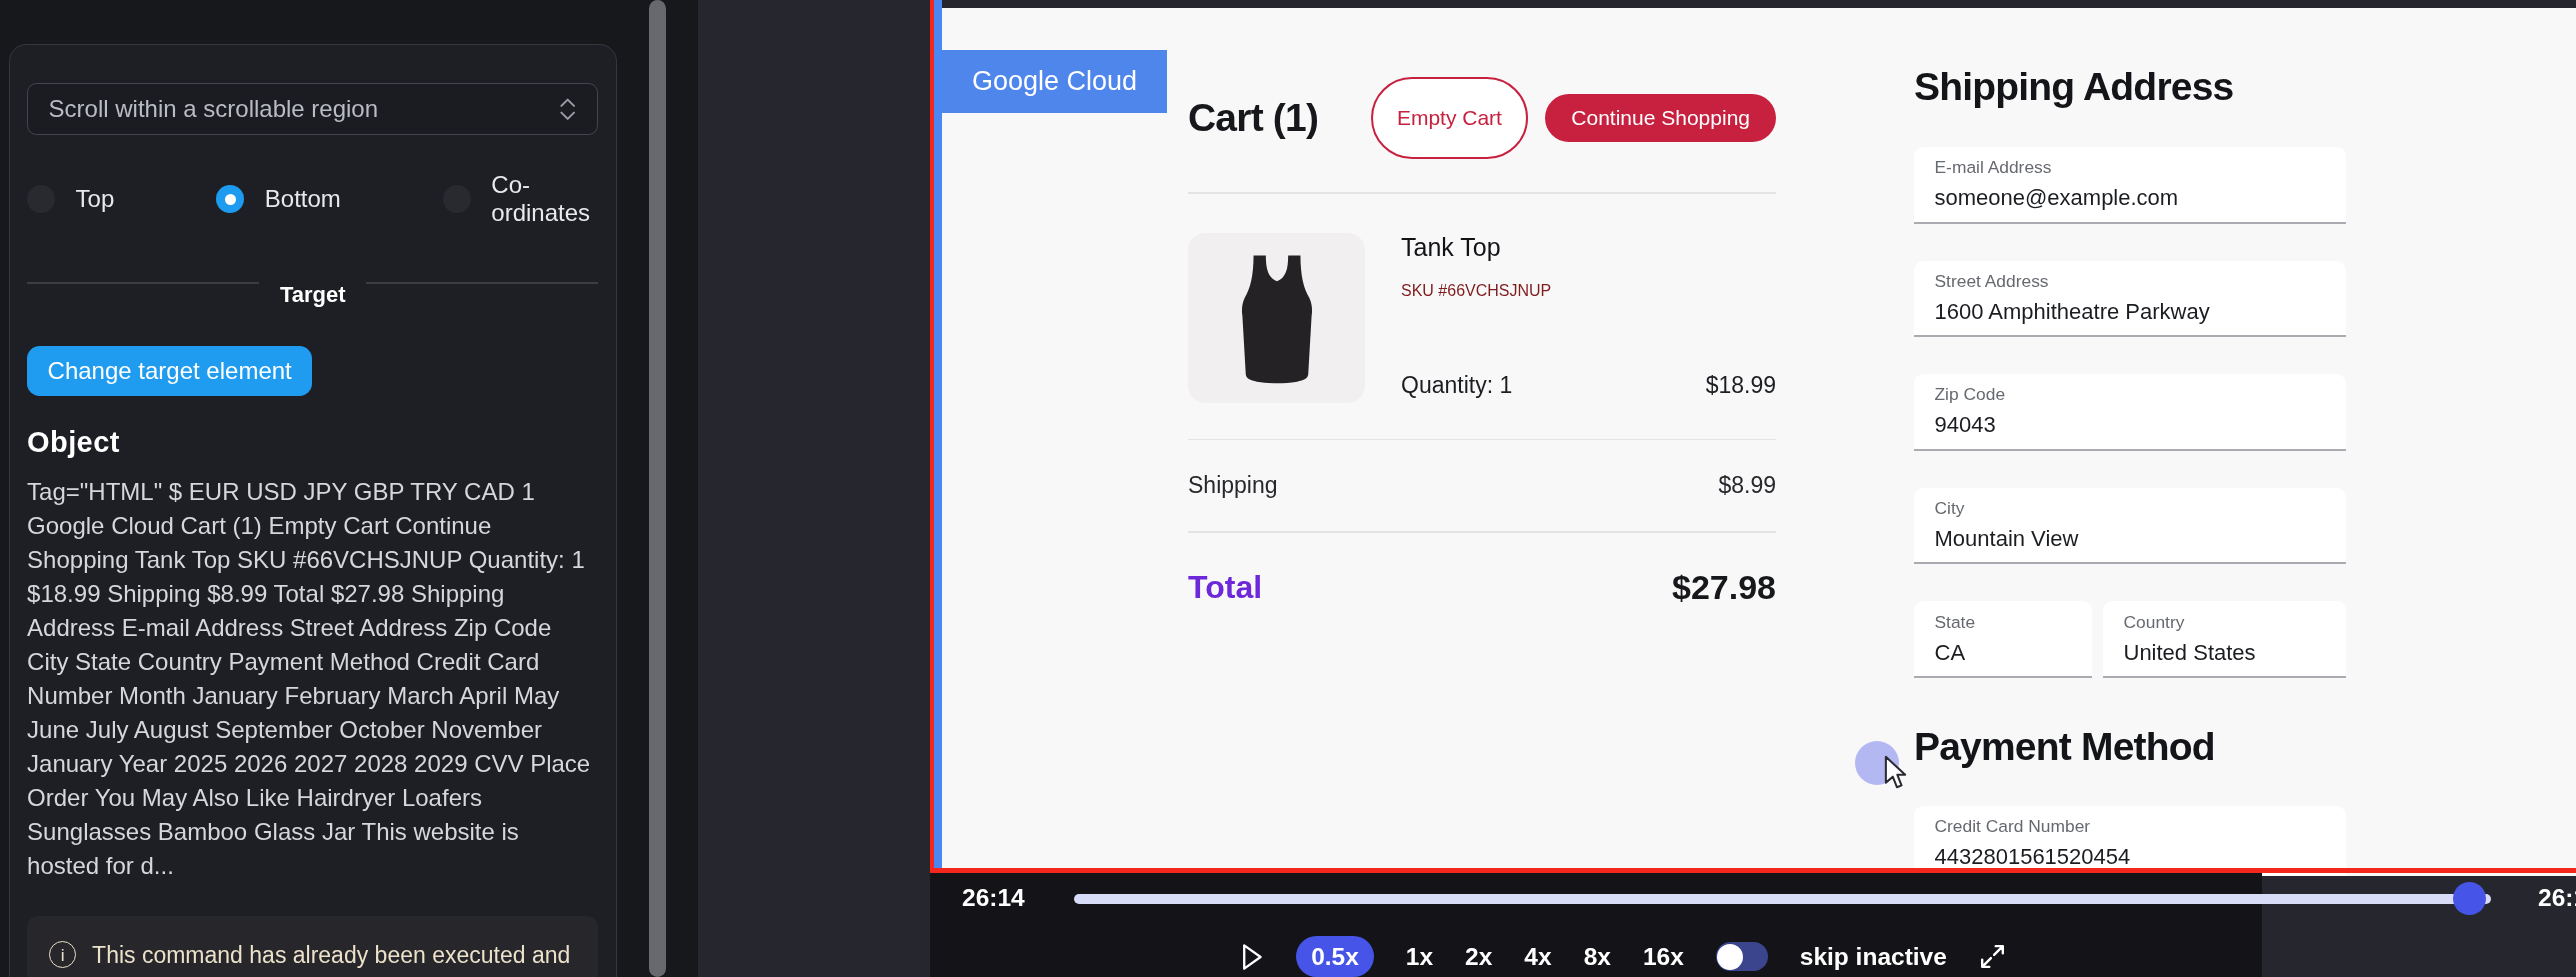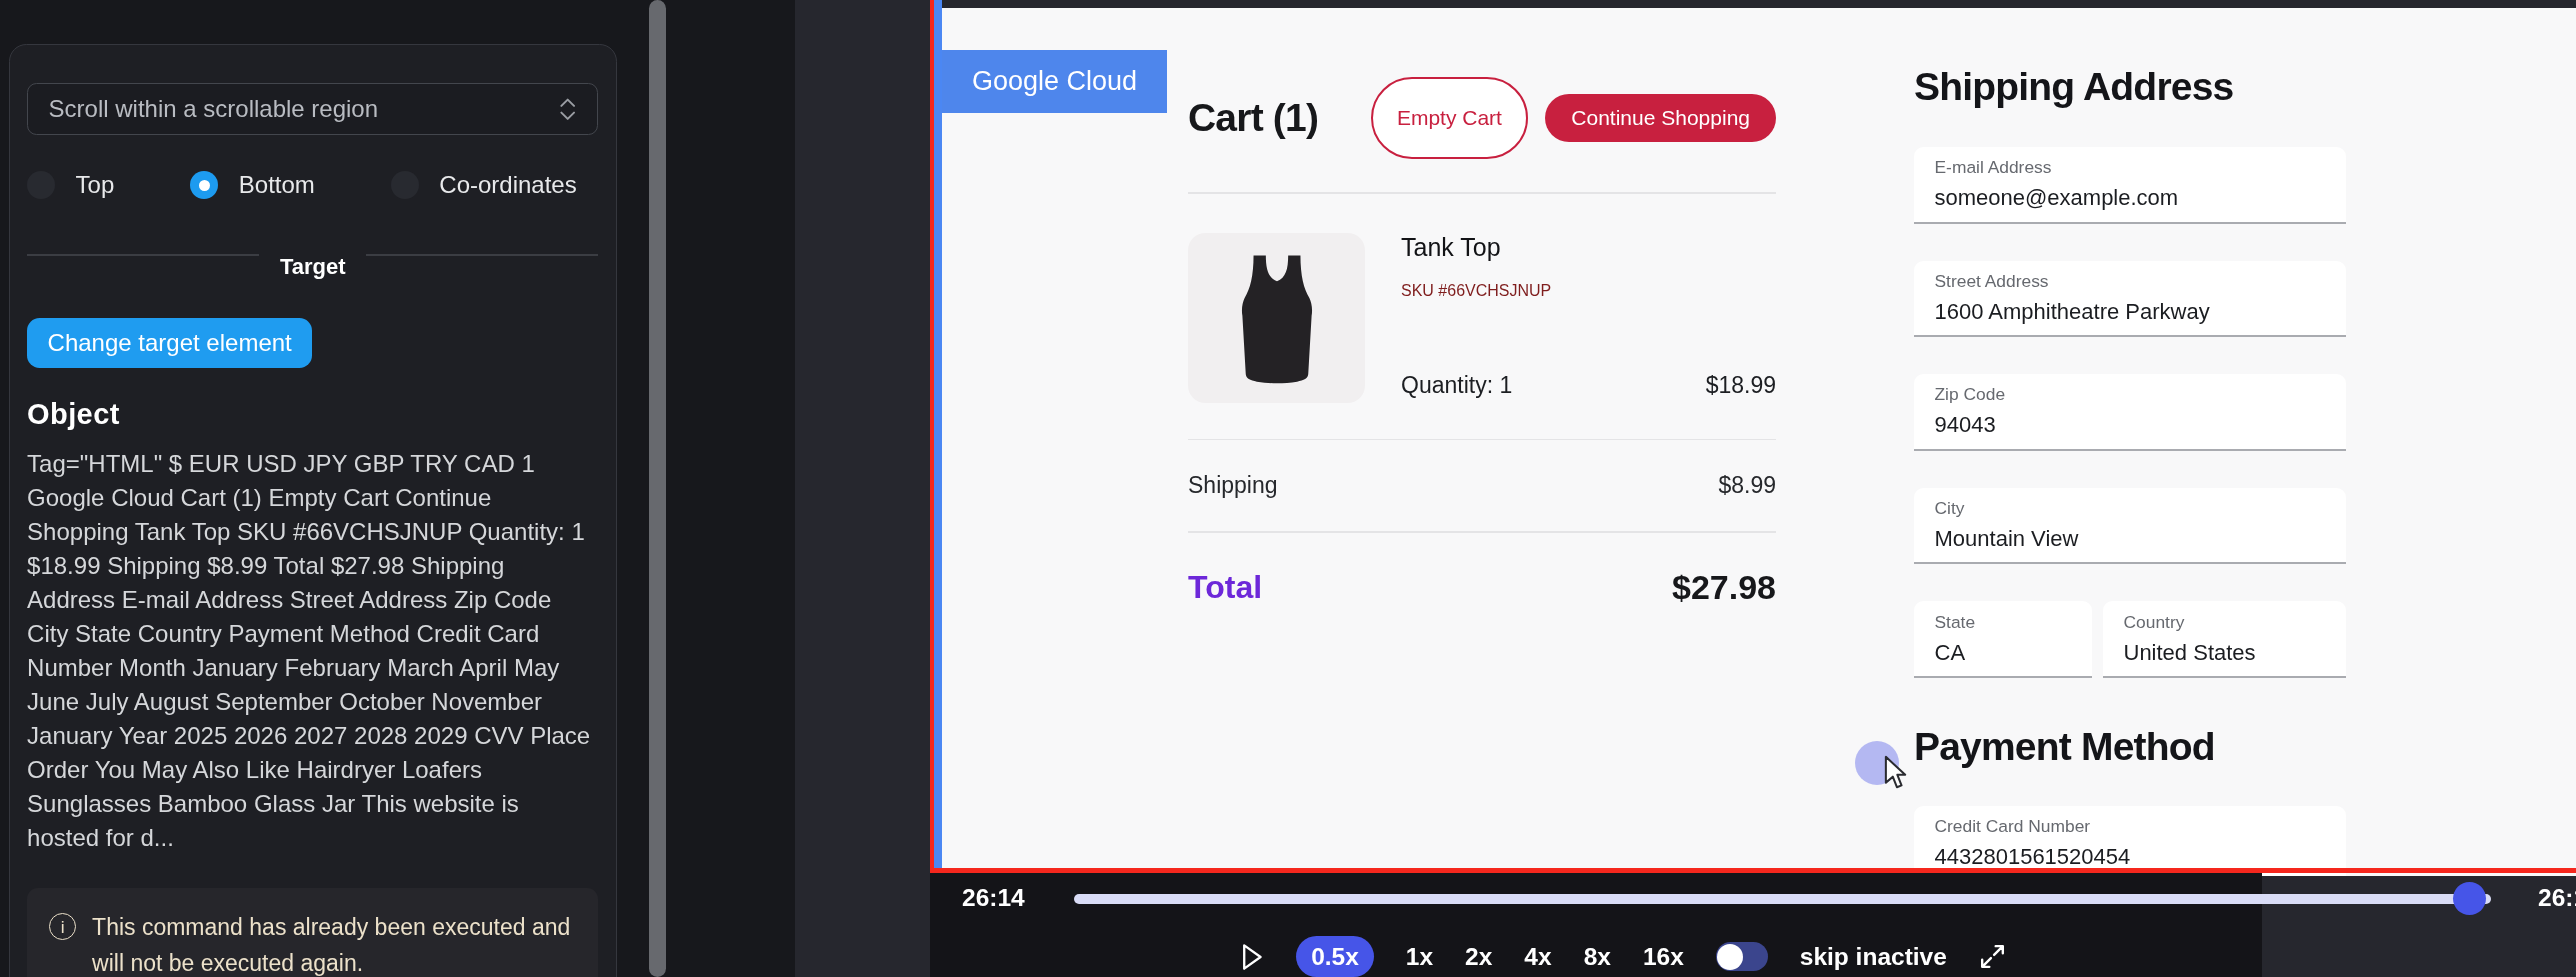--- a/index.html
+++ b/index.html
@@ -1,27 +1,27 @@
 <!DOCTYPE html>
 <html style="font-size:12.6px"><head>
 <meta charset="utf-8">
 <style>
   * { margin:0; padding:0; box-sizing:border-box; }
   html,body { width:2576px; height:977px; overflow:hidden; background:#26272e;
               font-family:"Liberation Sans","DejaVu Sans",sans-serif; }
   .root { position:relative; width:2576px; height:977px; }
 
   
-  .sidebar { position:absolute; left:0; top:0; width:795px; height:977px; background:#17181c; }
+  .sidebar { position:absolute; left:0; top:0; width:698px; height:977px; background:#17181c; }
   .side-card { position:absolute; left:8.7px; top:44px; width:608px; height:1105px;
                background:#1e1f24; border:1.6px solid #35373e; border-radius:17.4px; padding:38px 17.4px 0 17.4px; }
   .select { display:flex; align-items:center; height:52px; border:1.6px solid #43464d; border-radius:9.5px;
             background:#1b1c21; padding:0 20.5px; color:#b9bcc2; font-size:24px; cursor:pointer; }
   .select .stepper { margin-left:auto; display:flex; flex-direction:column; gap:3.2px; }
-  .radios { display:flex; align-items:center; gap:76px; margin-top:36px; }
+  .radios { display:flex; align-items:center; gap:102px; margin-top:36px; }
   .radio-item { display:flex; align-items:center; gap:20.5px; cursor:pointer; }
   .rb { width:28px; height:28px; border-radius:50%; background:#282a30; flex:none; position:relative; }
   .radio-item.selected .rb { background:#1d9bf0; }
   .radio-item.selected .rb::after { content:""; position:absolute; left:8.7px; top:8.7px; width:11px; height:11px;
             border-radius:50%; background:#fff; }
   .radio-label { color:#e8e9eb; font-size:24px; }
   .target-row { display:flex; align-items:flex-start; margin-top:55px; }
   .target-row .tline { flex:1; height:1.6px; background:#3b3d43; }
   .target-label { margin:0 20.5px; color:#ffffff; font-size:22px; font-weight:bold; }
   .btn-primary { display:inline-block; margin-top:38px; background:#1f9cf0; color:#fff; border:none;

